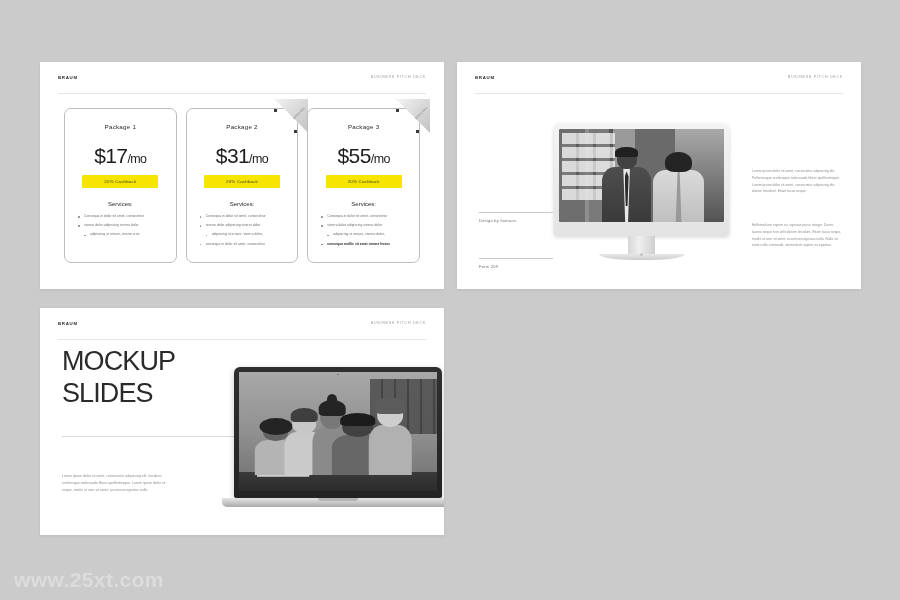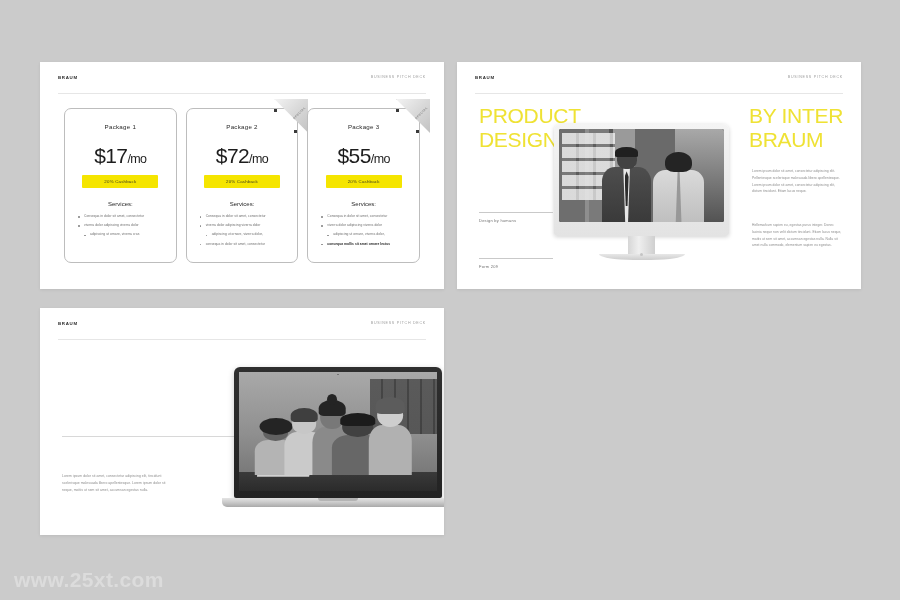--- a/index.html
+++ b/index.html
@@ -414,21 +414,21 @@
       </div>
 
       <div class="card">
         <div class="fold">
           <div class="tri"></div>
           <div class="edge-top"></div>
           <div class="edge-bot"></div>
           <div class="fold-text">SPECIAL</div>
         </div>
         <div class="pkg-title">Package 2</div>
-        <div class="price"><span>$72</span><span class="per">/mo</span></div>
+        <div class="price"><span>$31</span><span class="per">/mo</span></div>
         <div class="cashback">20% Cashback</div>
         <div class="svc-title">Services:</div>
         <ul class="svc-list">
           <li>Consequa in dolor sit amet, consectetur</li>
           <li>viverra dolor adipiscing viverra dolor</li>
           <li class="indent">adipiscing ut ornare, viverra dolor,</li>
           <li>consequa in dolor sit amet, consectetur</li>
         </ul>
       </div>
 
@@ -454,24 +454,20 @@
     </div>
   </div>
 
   <div class="slide" id="slide-product">
     <div class="slide-header">
       <span class="brand-mark">BRAUM</span>
       <span class="deck-label">BUSINESS PITCH DECK</span>
     </div>
     <div class="header-rule"></div>
 
-    <div class="hero-yellow" id="hero-left">PRODUCT
-DESIGN</div>
-    <div class="hero-yellow" id="hero-right">BY INTER
-BRAUM</div>
 
     <div class="monitor">
       <div class="mon-bezel">
         <div class="mon-screen">
           <div class="photo-office"></div>
           <div class="person p-man">
             <div class="body"></div>
             <div class="shirt"></div>
             <div class="tie"></div>
             <div class="head"></div>
@@ -503,20 +499,22 @@
     <div class="body-copy" id="copy-b">Hellemarkum sapien eu, egestas purus integer. Donec lacinia neque non velit dictum tincidunt. Etiam lacus neque, mattis ut sem sit amet, accumsan egestas nulla. Nulla sit amet nulla commodo, elementum sapien eu egestas.</div>
   </div>
 
   <div class="slide" id="slide-mockup">
     <div class="slide-header">
       <span class="brand-mark">BRAUM</span>
       <span class="deck-label">BUSINESS PITCH DECK</span>
     </div>
     <div class="header-rule"></div>
 
+    <div class="mockup-title">MOCKUP
+SLIDES</div>
     <div class="title-rule"></div>
     <div id="copy-mockup">Lorem ipsum dolor sit amet, consectetur adipiscing elit, tincidunt scelerisque malesuada libero apellentesque. Lorem ipsum dolor sit neque, mattis ut sem sit amet, accumsan egestas nulla.</div>
 
     <div class="laptop">
       <div class="lap-lid">
         <div class="lap-screen">
           <div class="photo-team">
             <div class="lockers"></div>
             <div class="table"></div>
             <div class="open-laptop"></div>

